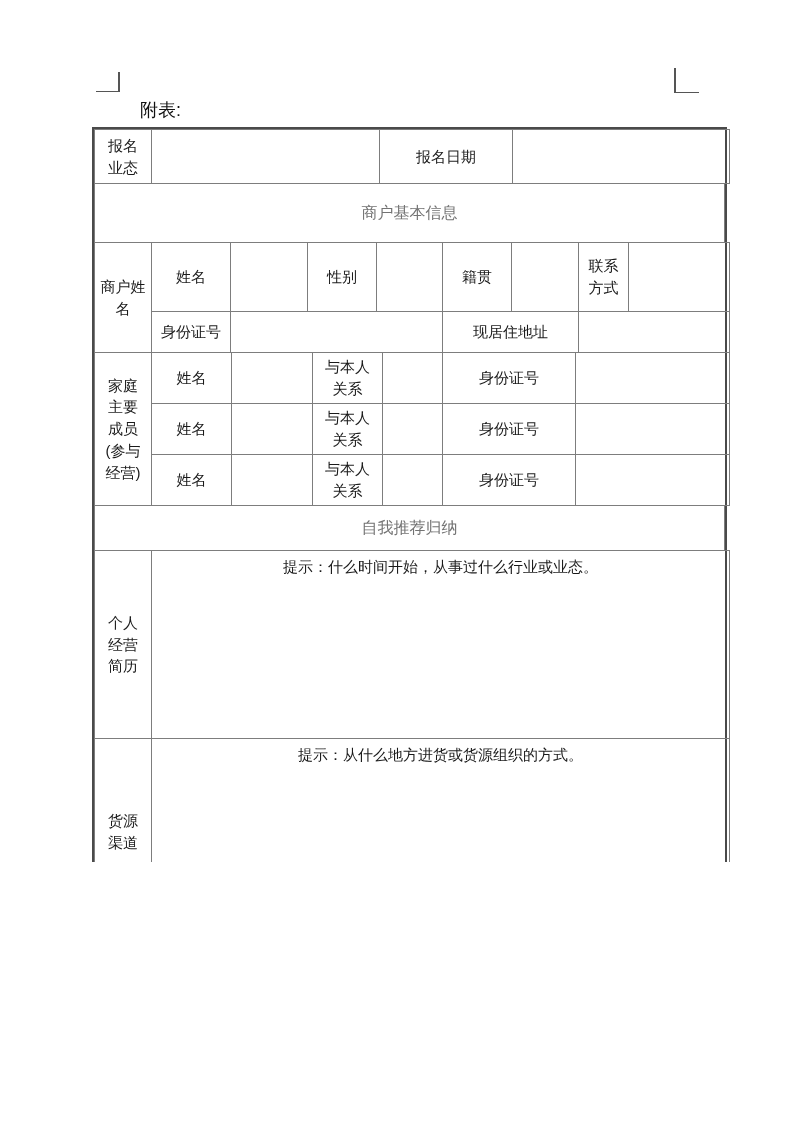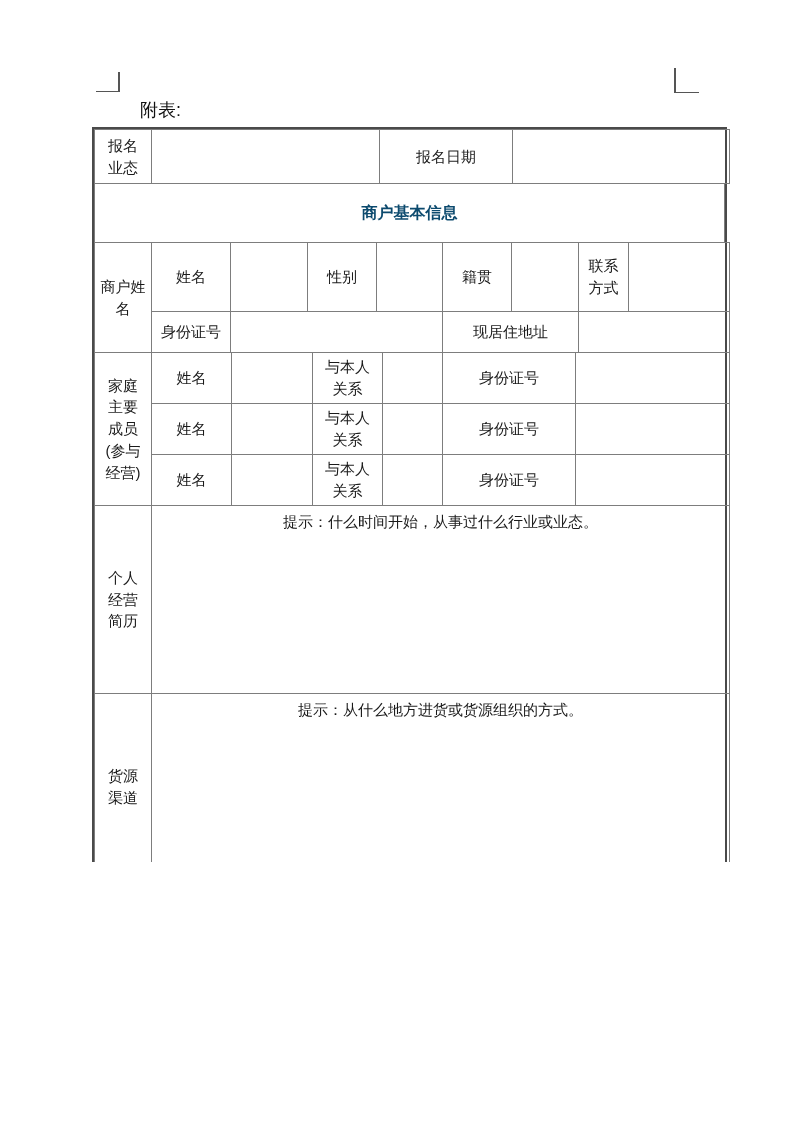--- a/index.html
+++ b/index.html
@@ -31,21 +31,21 @@
     border:1px solid #7d7d7d;
     font-size:15px; color:#1a1a1a;
     text-align:center; vertical-align:middle;
     line-height:1.45; overflow:hidden;
   }
   .lbl { white-space:pre-line; }
   .title-cell {
     height:60px; font-size:27px; font-weight:bold; color:#000;
     letter-spacing:1px;
   }
-  .hdr-cell { font-size:16px; font-weight:bold; color:#0c4a6e; }
+  .hdr-cell { font-size:16px; font-weight:normal; color:#737373; }
   .hint-cell {
     text-align:center; vertical-align:top; padding:5px 9px;
     font-size:15px; white-space:pre-line;
   }
   .r-app td { height:54px; }
   .r-hdr1 td { height:59px; }
   .r-m1 td { height:69px; }
   .r-m2 td { height:41px; }
   .r-fam td { height:51px; }
   .r-hdr2 td { height:45px; }
@@ -167,20 +167,27 @@
         <td></td>
         <td class="lbl">与本人
 关系</td>
         <td></td>
         <td>身份证号</td>
         <td></td>
       </tr>
     </tbody>
       </table>
 
+    <table class="r-hdr2">
+      <tbody>
+          <tr>
+        <td class="hdr-cell">自我推荐归纳</td>
+      </tr>
+    </tbody>
+      </table>
 
     <table class="r-hist">
       <colgroup>
           <col style="width:57px">
           <col style="width:578px">
         </colgroup>
       <tbody>
           <tr>
         <td class="lbl">个人
 经营

